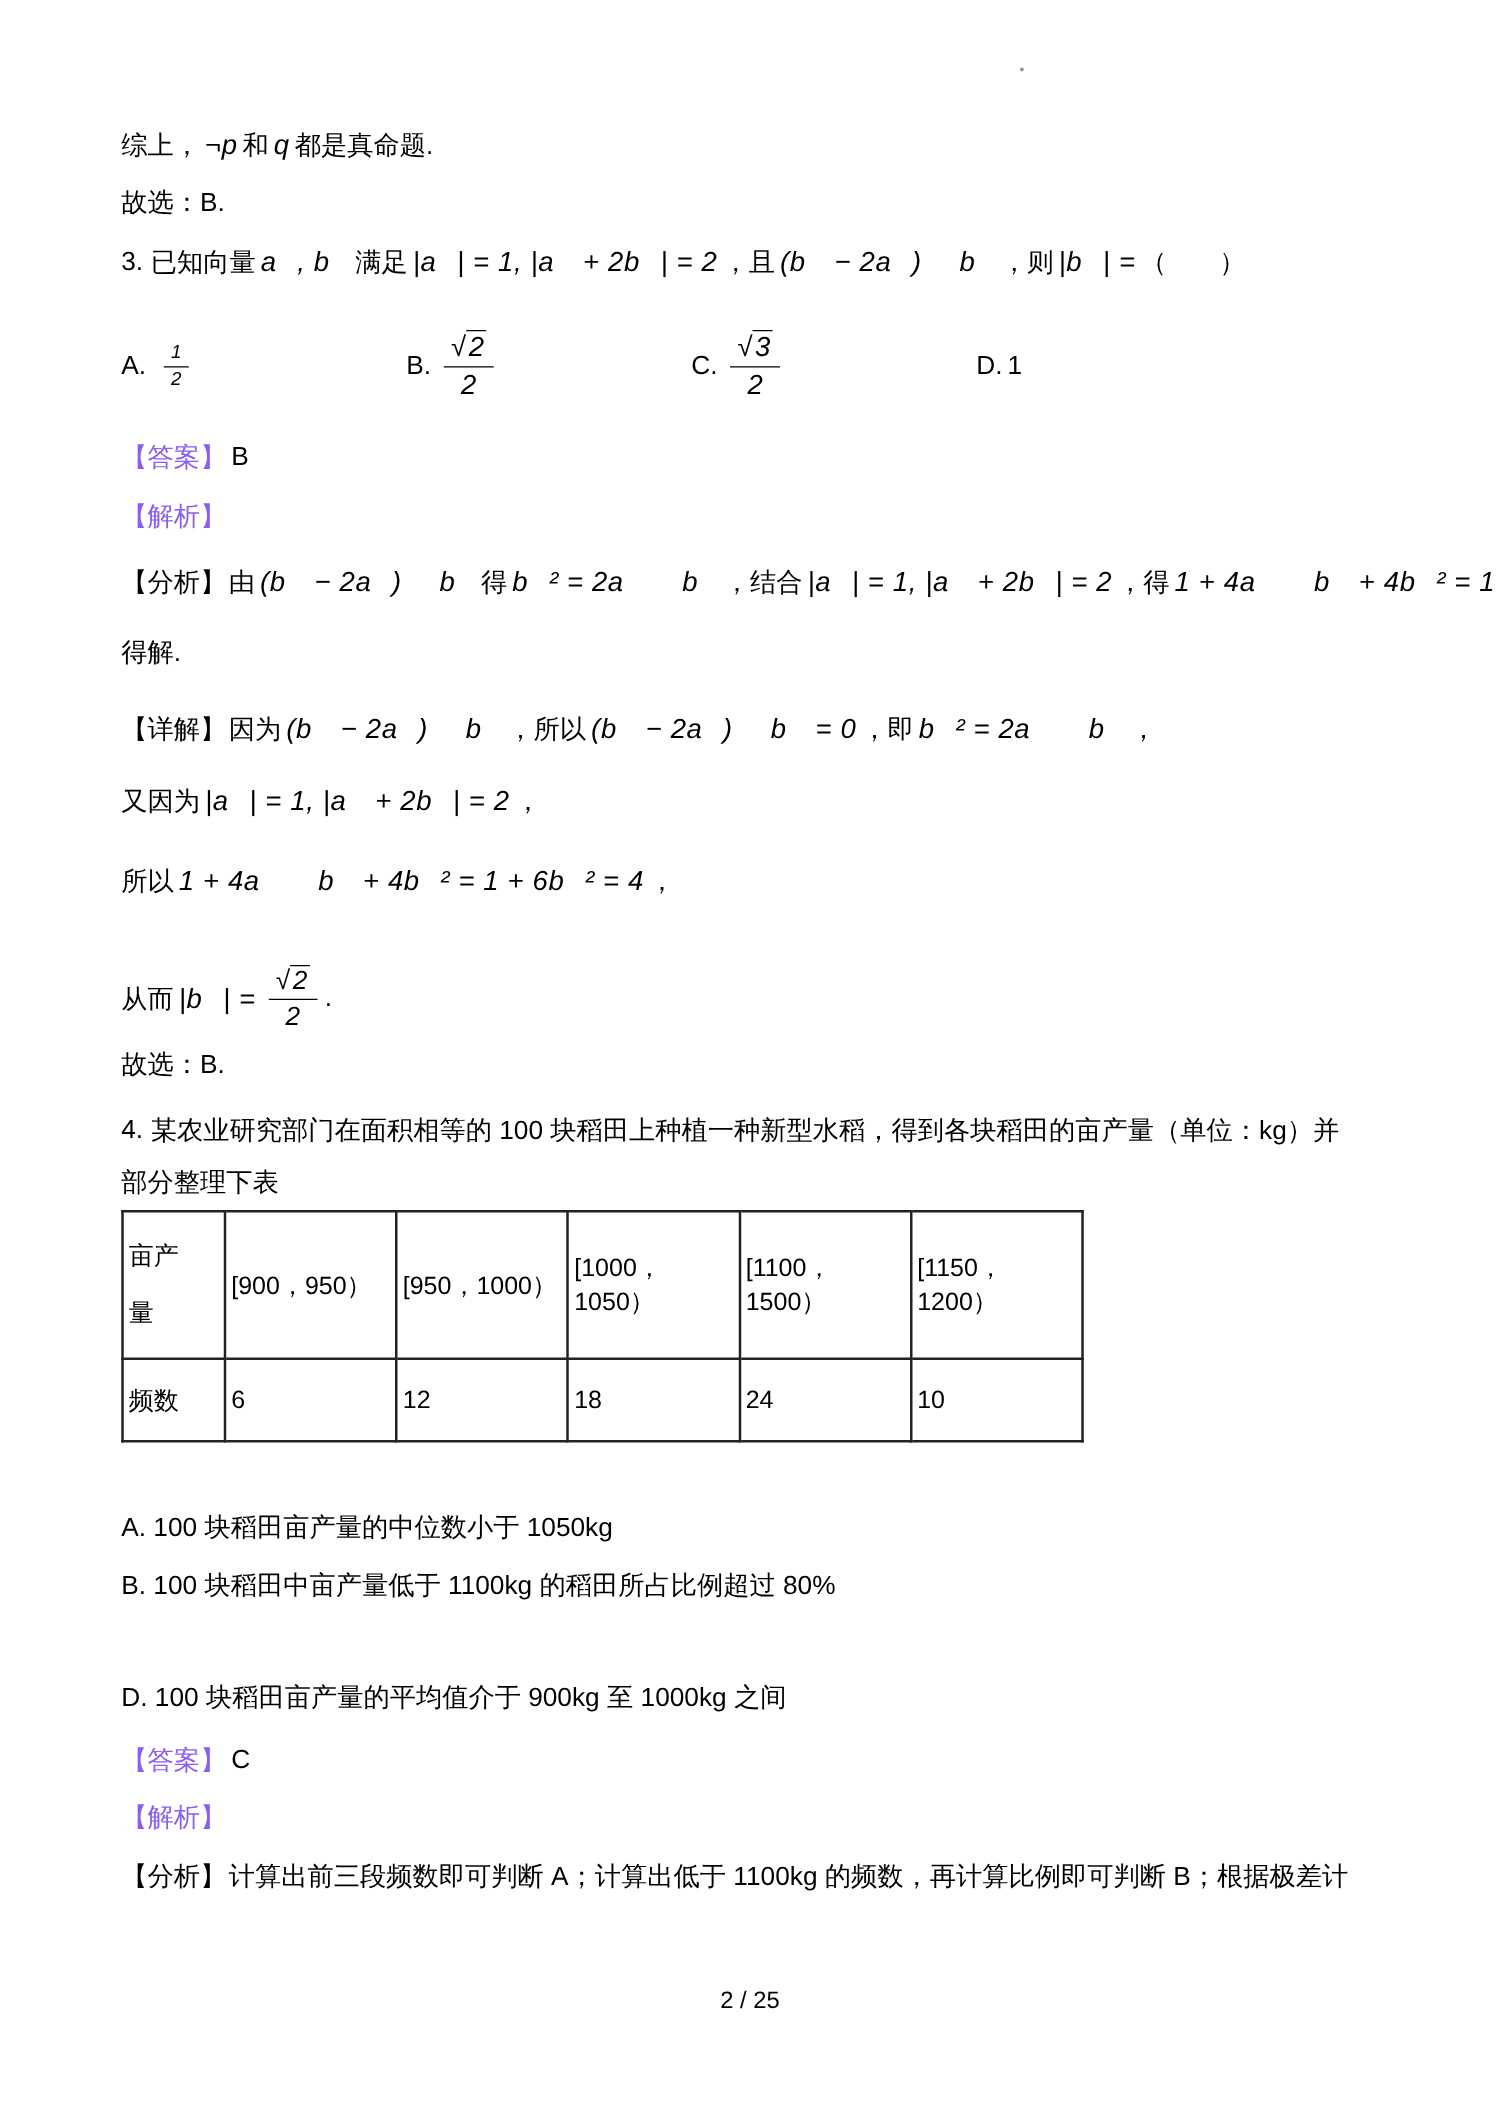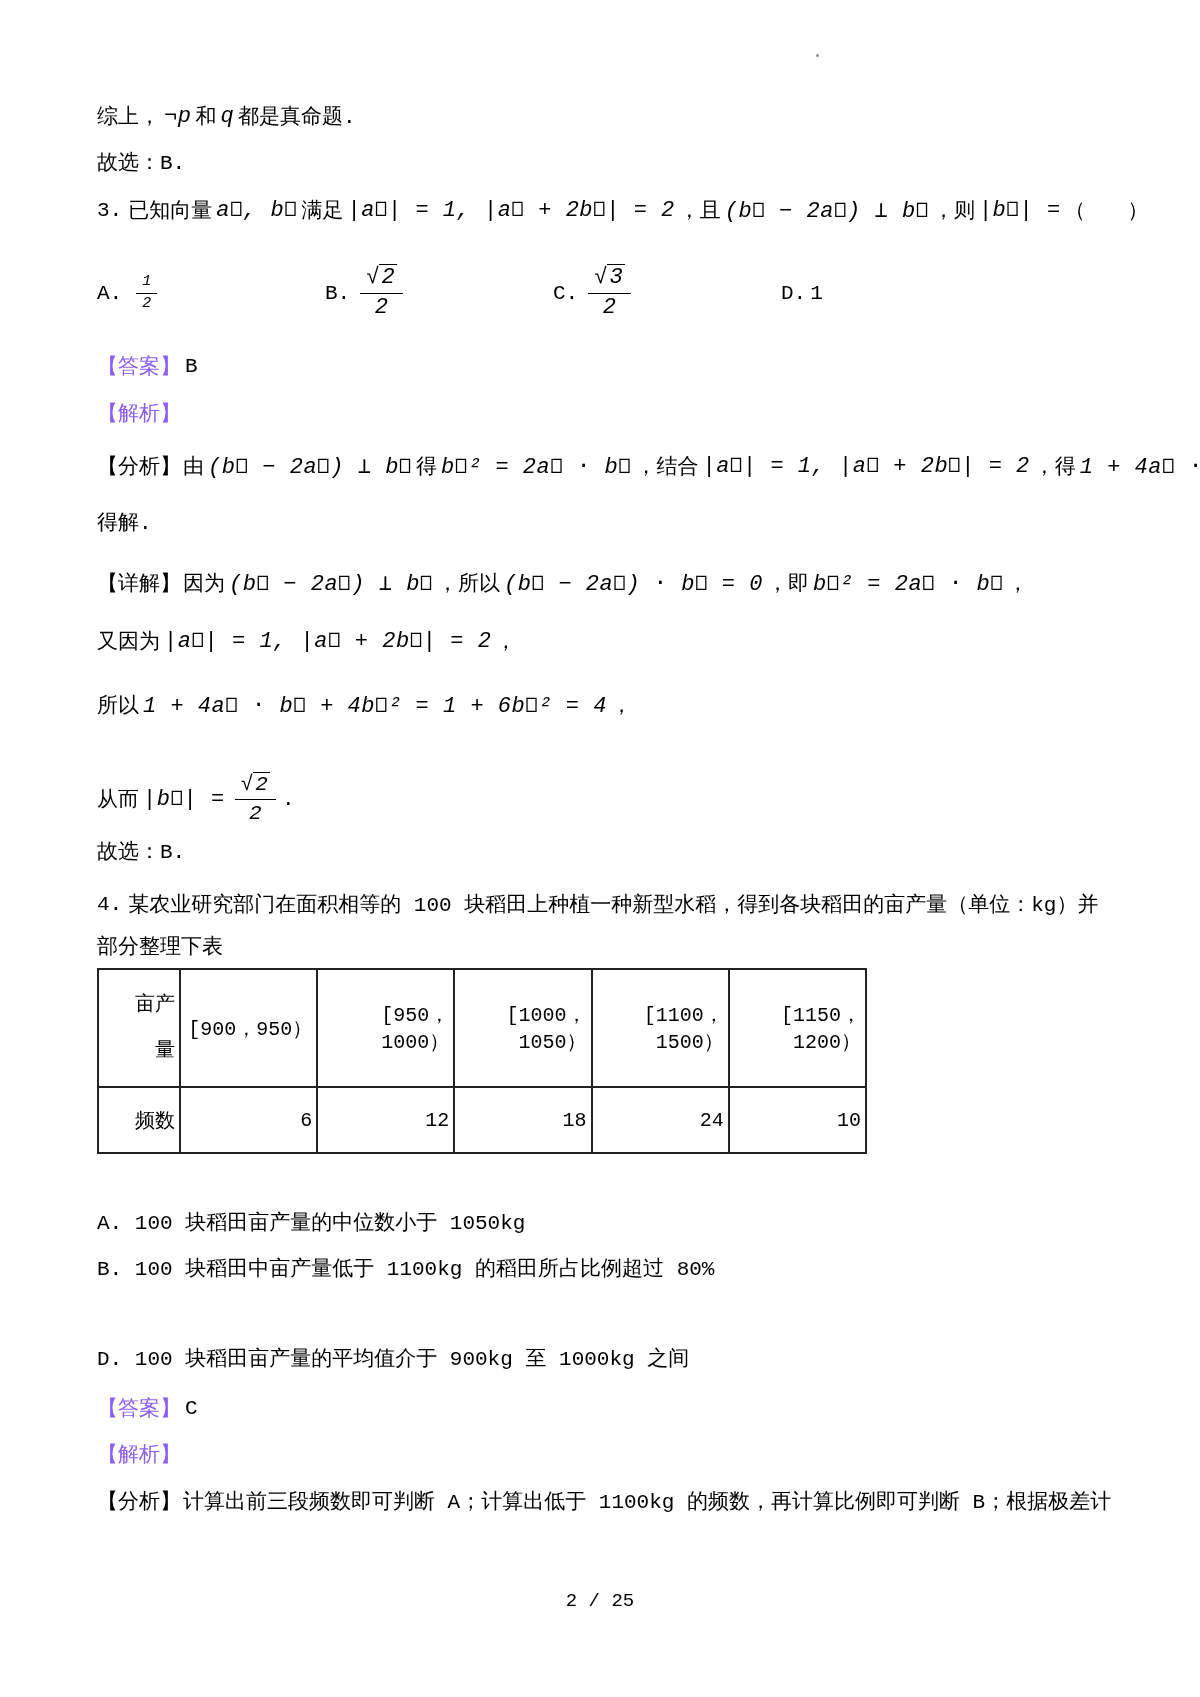--- a/index.html
+++ b/index.html
@@ -1,21 +1,21 @@
 <!DOCTYPE html>
 <html><head>
 <meta charset="utf-8">
 <style>
   html,body { margin:0; padding:0; background:#ffffff; }
   .page {
     position:relative;
     width:1200px; height:1697px;
     background:#ffffff;
     color:#000000;
-    font-family:Liberation Mono, monospace;
+    font-family:Liberation Sans, sans-serif;
     font-size:21px;
     overflow:hidden;
   }
   .line {
     position:absolute;
     left:97px; right:60px;
     white-space:nowrap;
     display:flex;
     align-items:center;
     height:26px;
@@ -47,21 +47,21 @@
   .opts { position:absolute; top:261px; left:97px; display:flex; align-items:center; height:64px; }
   .opt { width:228px; display:flex; align-items:center; }
   .opt .frac { font-size:22px; }
   .opt .frac.small { font-size:15px; margin-left:10px; }
   .opt .lbl { padding-right:4px; }
   .tbl {
     position:absolute; left:97px; top:968px;
     border-collapse:collapse; table-layout:fixed;
     width:770px; font-size:20px;
   }
-  .tbl td { border:2px solid #222; text-align:right; vertical-align:middle; padding:2px 4px; }
+  .tbl td { border:2px solid #222; text-align:left; vertical-align:middle; padding:2px 4px; }
   .tbl .r1 td { height:112px; }
   .tbl .r2 td { height:60px; }
   .tbl .c0 { width:72px; }
   .wrapcell { display:inline-block; width:46px; line-height:2.3; }
   .footer {
     position:absolute; top:1590px; left:0; width:100%;
     text-align:center; font-size:19px;
   }
   .dot {
     position:absolute; left:816px; top:54px;

